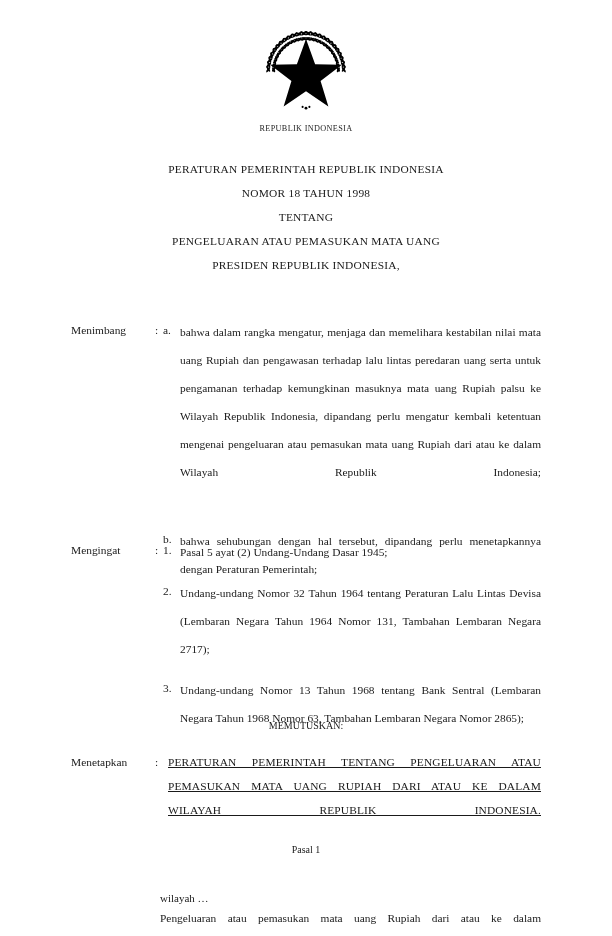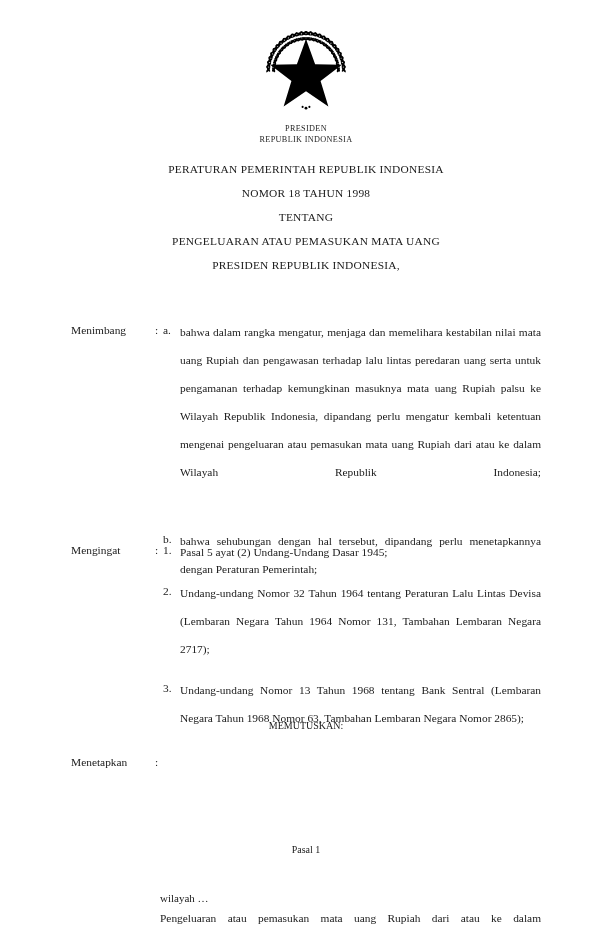--- a/index.html
+++ b/index.html
@@ -262,21 +262,20 @@
             <ellipse cx="84.35" cy="48.20" rx="2.80" ry="1.15" transform="rotate(57.0 84.35 48.20)"></ellipse>
             <circle cx="50" cy="89.5" r="1.5"></circle>
             <circle cx="46.4" cy="88.2" r="1.1"></circle>
             <circle cx="53.6" cy="88.2" r="1.1"></circle>
           </g>
 
         <polygon points="50,16 59.7,42.8 88.1,43.4 65.5,60.6 73.8,87.8 50,71.5 26.2,87.8 34.5,60.6 11.9,43.4 40.3,42.8" fill="#000000"></polygon>
       </svg>
     </div>
     <div class="emblem-caption">
-      <div>PRESIDEN</div>
       <div>REPUBLIK INDONESIA</div>
     </div>
   </div>
 
   <div class="title-block">
     <div class="title-line">PERATURAN PEMERINTAH REPUBLIK INDONESIA</div>
     <div class="title-line">NOMOR 18 TAHUN 1998</div>
     <div class="title-line">TENTANG</div>
     <div class="title-line">PENGELUARAN ATAU PEMASUKAN MATA UANG</div>
     <div class="title-line">PRESIDEN REPUBLIK INDONESIA,</div>
@@ -316,20 +315,21 @@
           <div class="item-text">Undang-undang Nomor 13 Tahun 1968 tentang Bank Sentral (Lembaran Negara Tahun 1968 Nomor 63, Tambahan Lembaran Negara Nomor 2865);</div>
         </div>
       </div>
     </div>
 
     <div class="centered-line" style="top:714px;">MEMUTUSKAN:</div>
 
     <div class="clause" style="top:750px;text-decoration:underline;">
       <div class="clause-label">Menetapkan</div>
       <div class="clause-colon">:</div>
+      <div class="menetapkan-text jfill">PERATURAN PEMERINTAH TENTANG PENGELUARAN ATAU PEMASUKAN MATA UANG RUPIAH DARI ATAU KE DALAM WILAYAH REPUBLIK INDONESIA.</div>
     </div>
 
     <div class="centered-line" style="top:838px;text-align:center;">Pasal 1</div>
     <div class="pasal-body jfill" style="top:862px;">Pengeluaran atau pemasukan mata uang Rupiah dari atau ke dalam</div>
     <div class="pasal-tail" style="top:886px;">wilayah  …</div>
 
   </div>
 </div>
 
 </body></html>

